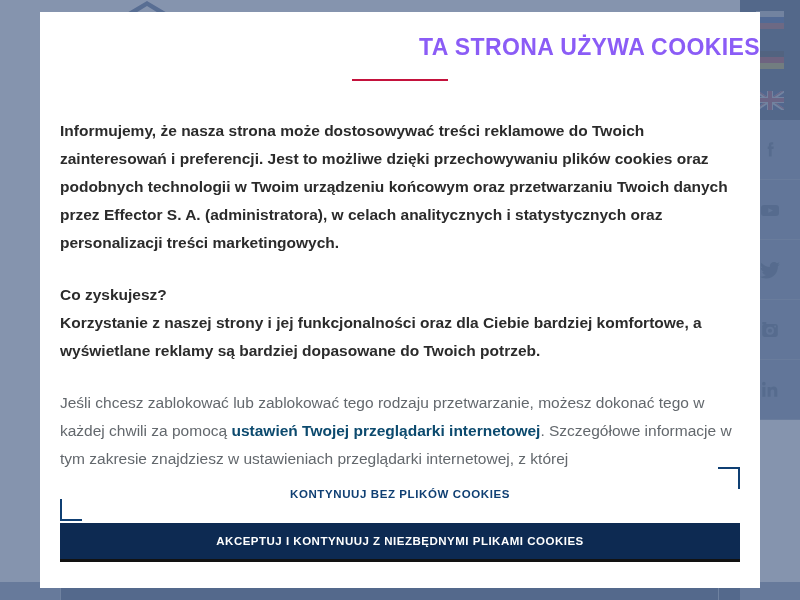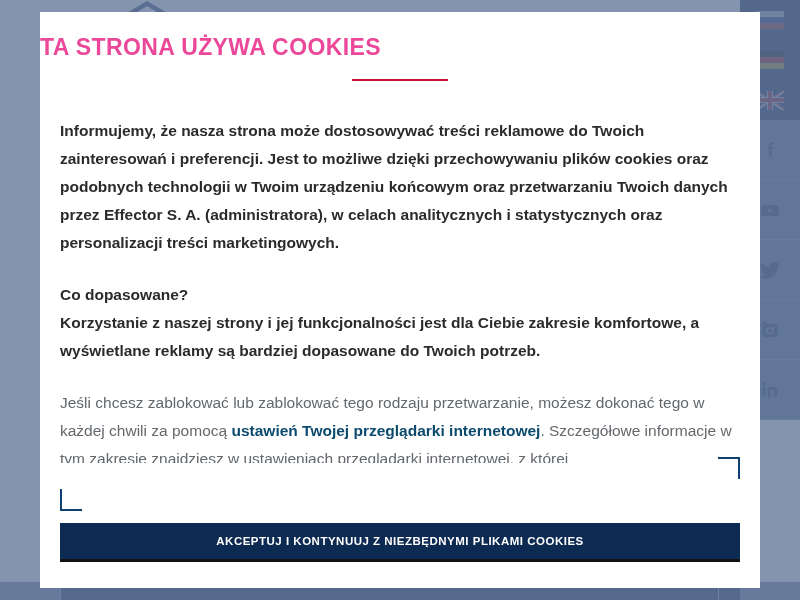--- a/index.html
+++ b/index.html
@@ -138,25 +138,25 @@
     width: 720px;
     height: 576px;
     background: #ffffff;
     z-index: 60;
     overflow: hidden;
     display: flex;
     flex-direction: column;
   }
 
   #modal-title {
-    text-align: left;
+    text-align: right;
     font-size: 23px;
     font-weight: 700;
     letter-spacing: 0.4px;
-    color: #ec4899;
+    color: #8b5cf6;
     margin-top: 22px;
   }
 
   #title-divider {
     width: 96px;
     height: 2px;
     background: #c4123c;
     margin: 18px auto 0 auto;
   }
 
@@ -216,21 +216,21 @@
   #btn-continue-without .corner.bl {
     bottom: -6px; left: 0;
     border-bottom: 2px solid #0f3f73;
     border-left: 2px solid #0f3f73;
   }
 
   #btn-accept-essential {
     display: block;
     width: 100%;
     height: 36px;
-    margin-top: 18px;
+    margin-top: 8px;
     margin-bottom: 14px;
     background: #0d2a52;
     border: none;
     box-shadow: 0 3px 0 0 #121212;
     color: #ffffff;
     font-family: "Liberation Sans", sans-serif;
     font-size: 11.5px;
     font-weight: 700;
     letter-spacing: 0.5px;
     cursor: pointer;
@@ -343,32 +343,33 @@
 
 <div id="cookie-modal">
 
   <h1 id="modal-title">TA STRONA UŻYWA COOKIES</h1>
   <div id="title-divider"></div>
 
   <div id="modal-body">
 
     <p class="para">Informujemy, że nasza strona może dostosowywać treści reklamowe do Twoich zainteresowań i preferencji. Jest to możliwe dzięki przechowywaniu plików cookies oraz podobnych technologii w Twoim urządzeniu końcowym oraz przetwarzaniu Twoich danych przez Effector S. A. (administratora), w celach analitycznych i statystycznych oraz personalizacji treści marketingowych.</p>
 
-    <p class="para tight">Co dopasowane?</p>
-    <p class="para">Korzystanie z naszej strony i jej funkcjonalności jest dla Ciebie zakresie komfortowe, a wyświetlane reklamy są bardziej dopasowane do Twoich potrzeb.</p>
+    <p class="para tight">Co zyskujesz?</p>
+    <p class="para">Korzystanie z naszej strony i jej funkcjonalności oraz dla Ciebie bardziej komfortowe, a wyświetlane reklamy są bardziej dopasowane do Twoich potrzeb.</p>
 
     <p class="para light"><span>Jeśli chcesz zablokować lub zablokować tego rodzaju przetwarzanie, możesz dokonać tego w każdej chwili za pomocą </span><b>ustawień Twojej przeglądarki internetowej</b><span>. Szczegółowe informacje w tym zakresie znajdziesz w ustawieniach przeglądarki internetowej, z której</span></p>
 
   </div>
 
   <div id="modal-actions">
 
     <button id="btn-continue-without">
       <span class="corner tr"></span>
       <span class="corner bl"></span>
+      <span>KONTYNUUJ BEZ PLIKÓW COOKIES</span>
     </button>
 
     <button id="btn-accept-essential">AKCEPTUJ I KONTYNUUJ Z NIEZBĘDNYMI PLIKAMI COOKIES</button>
 
   </div>
 
   <div id="modal-footer-strip"></div>
 
 </div>
 

